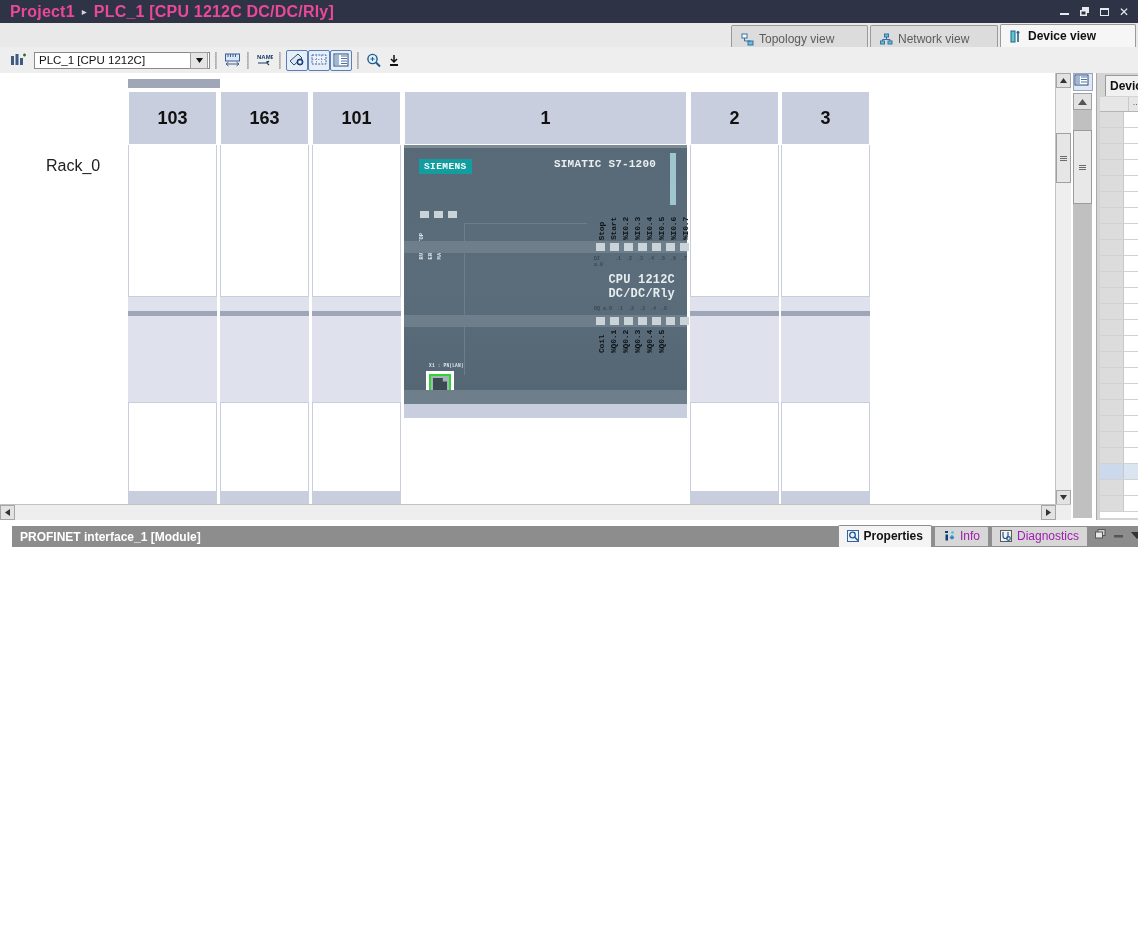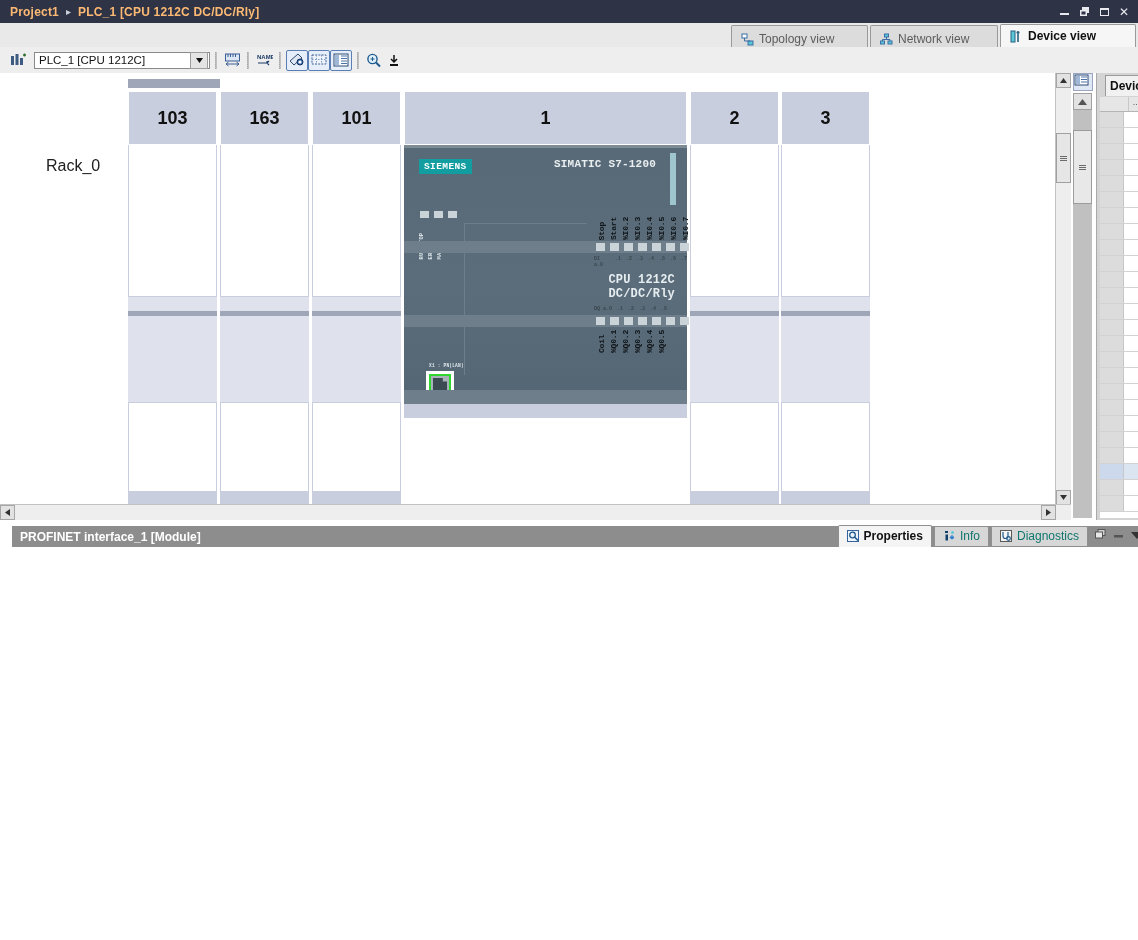--- a/index.html
+++ b/index.html
@@ -11,21 +11,21 @@
   }
   #app{position:relative;width:1138px;height:940px;}
 
   
   .titlebar{
     position:absolute;left:0;top:0;width:1138px;height:23px;
     background:#2e3345;color:#ffffff;
     display:flex;align-items:center;
   }
   .titlebar .tb-left{display:flex;align-items:center;padding-left:10px;flex:1;}
-  .tb-text{font-size:12px;font-weight:bold;color:#fdba74;letter-spacing:.2px;}
+  .tb-text{font-size:16px;font-weight:bold;color:#ec4899;letter-spacing:.2px;}
   .tb-sep{margin:0 7px;font-size:10px;color:#cfd3de;}
   .win-btns{display:flex;align-items:center;gap:9px;padding-right:9px;}
   .win-btn{color:#e8eaf0;font-size:12px;line-height:1;cursor:pointer;}
   .win-btn svg{display:block;}
 
   
   .viewtabs{
     position:absolute;left:0;top:23px;width:1138px;height:24px;
     background:#e9e9e9;border-bottom:1px solid #9a9a9a;
   }
@@ -179,21 +179,21 @@
   
   .inspector{position:absolute;left:0;top:520px;width:1138px;height:420px;background:#ffffff;padding-left:12px;}
   .insp-title{
     position:absolute;left:12px;top:6px;width:1126px;height:21px;background:#8d8d8d;
     display:flex;align-items:center;padding-left:8px;box-sizing:border-box;
   }
   .insp-title span{color:#ffffff;font-size:12px;font-weight:bold;}
   .insp-tabsright{position:absolute;right:0;top:6px;height:19px;display:flex;align-items:center;}
   .ptab{
     height:20px;background:#d7d7d7;border:1px solid #8f8f8f;border-bottom:none;box-sizing:border-box;
-    display:flex;align-items:center;gap:4px;padding:0 8px;font-size:12px;color:#0f766e;cursor:pointer;margin-right:2px;
+    display:flex;align-items:center;gap:4px;padding:0 8px;font-size:12px;color:#a21caf;cursor:pointer;margin-right:2px;
     border-radius:2px 2px 0 0;
   }
   .ptab.active{background:#f4f4f4;color:#111;font-weight:bold;height:22px;}
   .ptab .ic{width:13px;height:13px;}
   .pwin{display:flex;align-items:center;gap:7px;padding:0 7px 2px 5px;color:#333;}
 </style>
 </head>
 <body>
 
 <div id="app">

